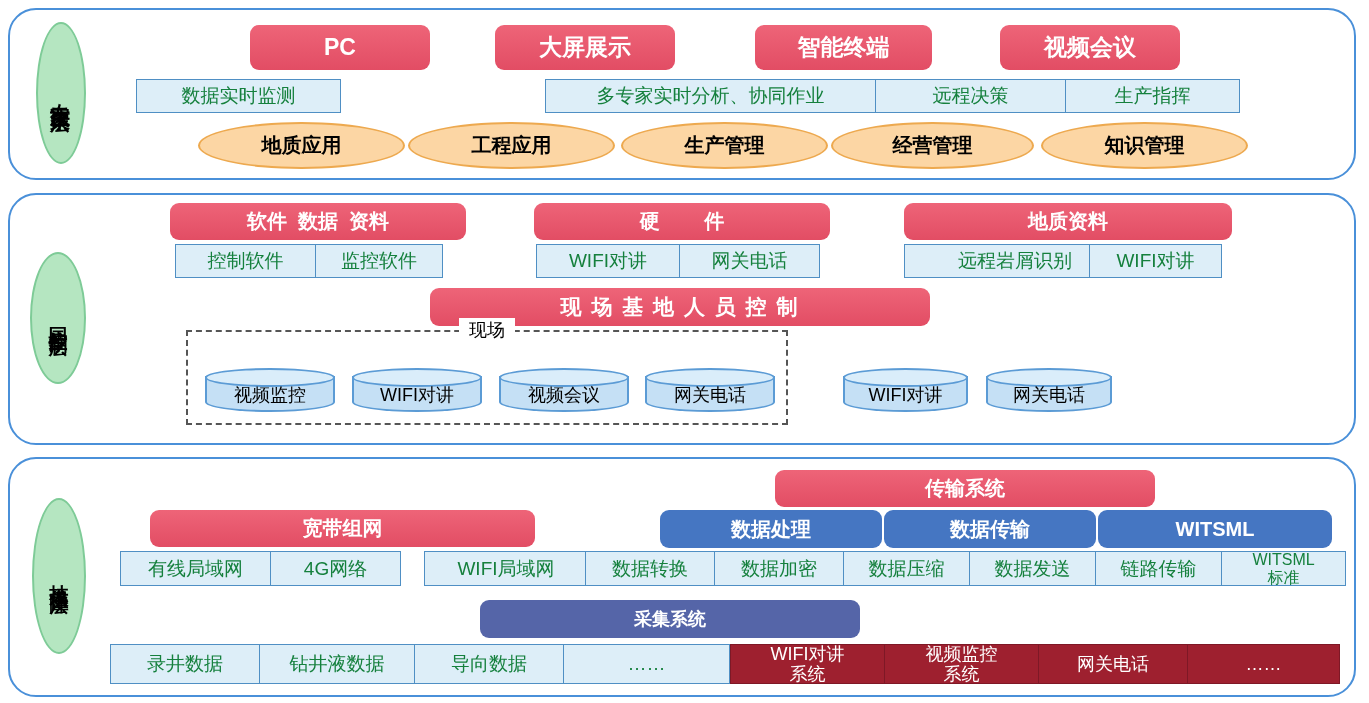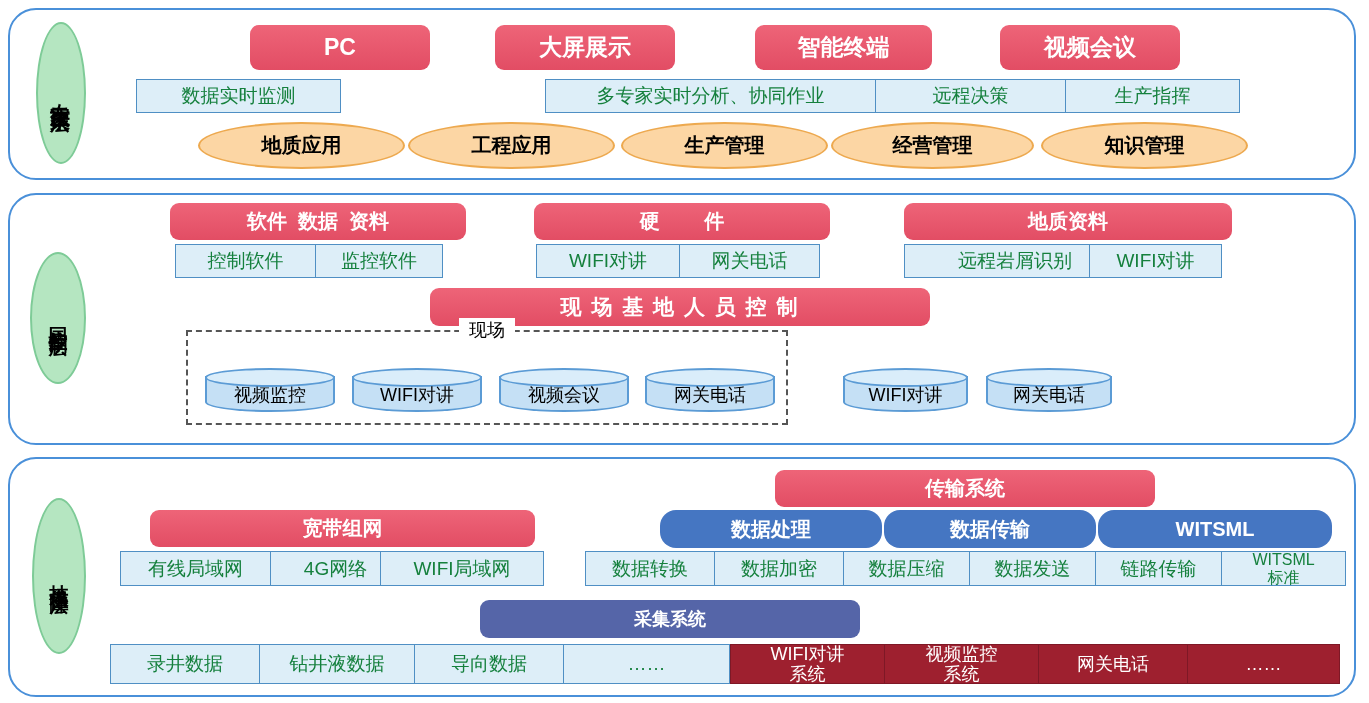--- a/index.html
+++ b/index.html
@@ -7,21 +7,21 @@
   body { font-family:"Liberation Sans","DejaVu Sans",sans-serif; color:#000; }
   .canvas { position:relative; width:1369px; height:703px; background:#fff; overflow:hidden; }
   .abs { position:absolute; }
   .flex { display:flex; align-items:center; justify-content:center; text-align:center; }
   .section { position:absolute; border:2px solid #4a90d9; border-radius:28px; background:#fff; }
   .red-btn { background:linear-gradient(180deg,#ee6478,#e24d64); color:#fff; font-weight:bold; border-radius:9px; }
   .lb { background:#ddeef8; border:1px solid #4f8fc4; color:#15803d; font-size:19px; }
   .orange { background:#fcd6a4; border:2px solid #eda94f; border-radius:50%; font-weight:bold; font-size:20px; }
   .green { background:#b5e6c1; border:2px solid #7ecb97; border-radius:50%; font-weight:600; }
   .vtext { writing-mode:vertical-rl; text-orientation:upright; letter-spacing:3px; font-size:20px; }
-  .blue-btn { background:#4576c2; color:#fff; font-weight:bold; border-radius:16px; font-size:20px; }
+  .blue-btn { background:#4576c2; color:#fff; font-weight:bold; border-radius:9px; font-size:20px; }
   .indigo-btn { background:#5565a8; color:#fff; font-weight:bold; border-radius:9px; font-size:18px; }
   .darkred { background:#9e202f; border:1px solid #7e1826; color:#fff; font-size:18px; }
   .dashzone { position:absolute; border:2px dashed #555;text-align:right; }
   .zone-label { position:absolute; top:-14px; left:50%; transform:translateX(-50%); background:#fff; padding:0 10px; font-size:18px; white-space:nowrap; }
   .cyl { position:absolute; background:#c5e0f5; border:2px solid #5b9bd5; border-top:none; border-radius:0 0 50% 50% / 0 0 10px 10px; }
   .cyl::before { content:""; position:absolute; left:-2px; right:-2px; top:-8px; height:15px; background:#daedfa; border:2px solid #5b9bd5; border-radius:50%; }
   .cyl .lbl { position:relative; display:flex; align-items:center; justify-content:center; height:100%; font-size:18px; padding-top:4px; }
   .hdr { font-size:20px; white-space:pre; }
   .big { font-size:23px; }
   .two-line { display:flex; flex-direction:column; align-items:center; justify-content:center; line-height:1.12; }
@@ -105,21 +105,21 @@
 
   <div class="abs red-btn flex hdr" style="left:775px; top:470px; width:380px; height:37px;">传输系统</div>
   <div class="abs red-btn flex hdr" style="left:150px; top:510px; width:385px; height:37px;">宽带组网</div>
 
   <div class="abs blue-btn flex" style="left:660px; top:510px; width:222px; height:38px;">数据处理</div>
   <div class="abs blue-btn flex" style="left:884px; top:510px; width:212px; height:38px;">数据传输</div>
   <div class="abs blue-btn flex" style="left:1098px; top:510px; width:234px; height:38px;">WITSML</div>
 
   <div class="abs lb flex" style="left:120px; top:551px; width:151px; height:35px;text-align:right;">有线局域网</div>
   <div class="abs lb flex" style="left:270px; top:551px; width:131px; height:35px;">4G网络</div>
-  <div class="abs lb flex" style="left:380px; top:551px; width:164px; height:35px;">WIFI局域网</div>
+  <div class="abs lb flex" style="left:424px; top:551px; width:164px; height:35px;">WIFI局域网</div>
 
   <div class="abs lb flex" style="left:585px; top:551px; width:130px; height:35px;">数据转换</div>
   <div class="abs lb flex" style="left:714px; top:551px; width:130px; height:35px;">数据加密</div>
   <div class="abs lb flex" style="left:843px; top:551px; width:127px; height:35px;">数据压缩</div>
   <div class="abs lb flex" style="left:969px; top:551px; width:127px; height:35px;">数据发送</div>
   <div class="abs lb flex" style="left:1095px; top:551px; width:127px; height:35px;">链路传输</div>
   <div class="abs lb two-line small" style="left:1221px; top:551px; width:125px; height:35px;">
     <span>WITSML</span>
     <span>标准</span>
   </div>

